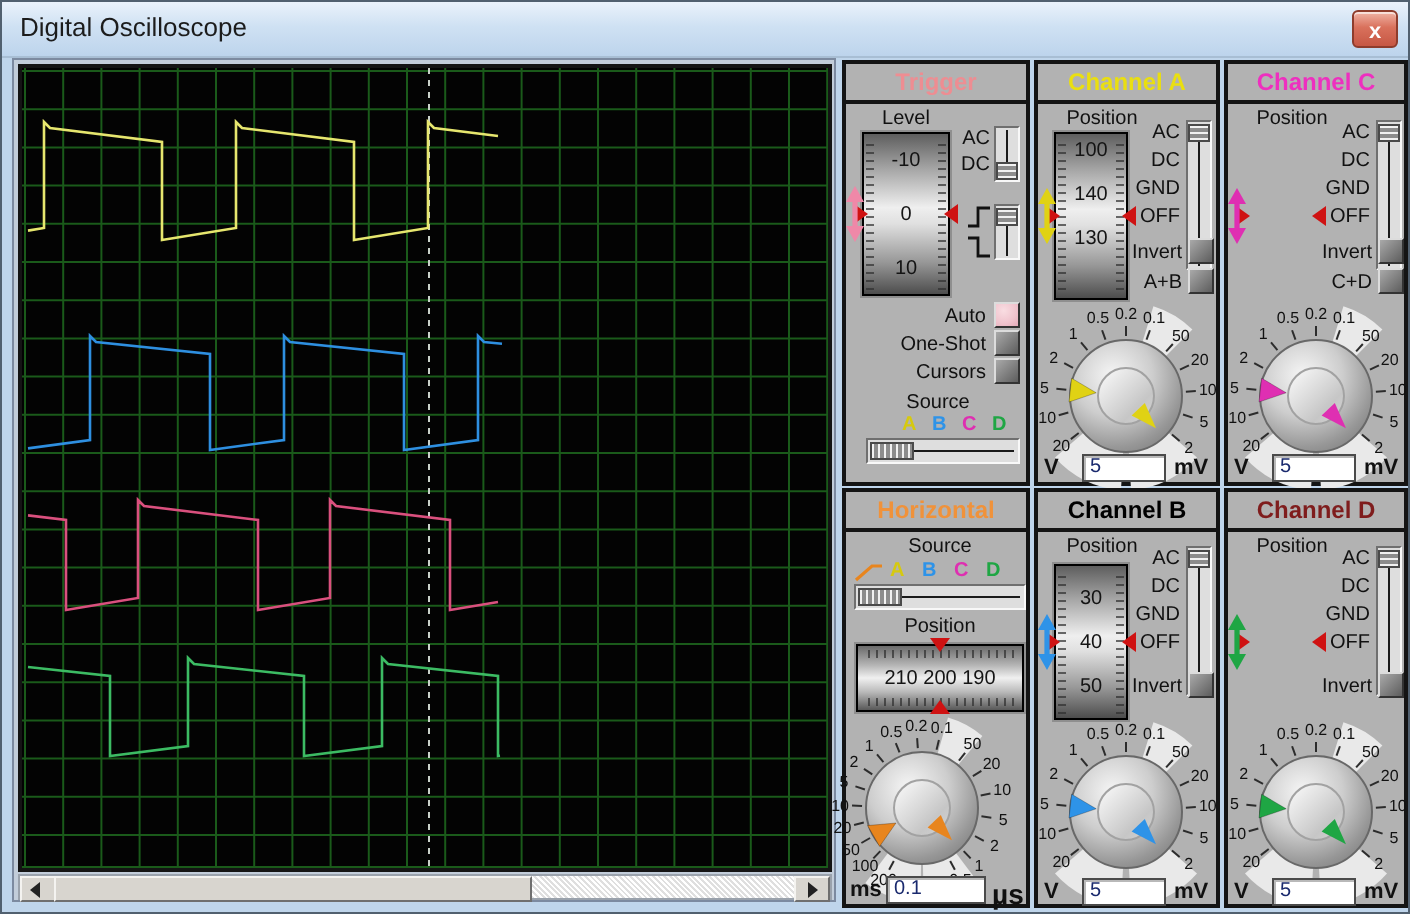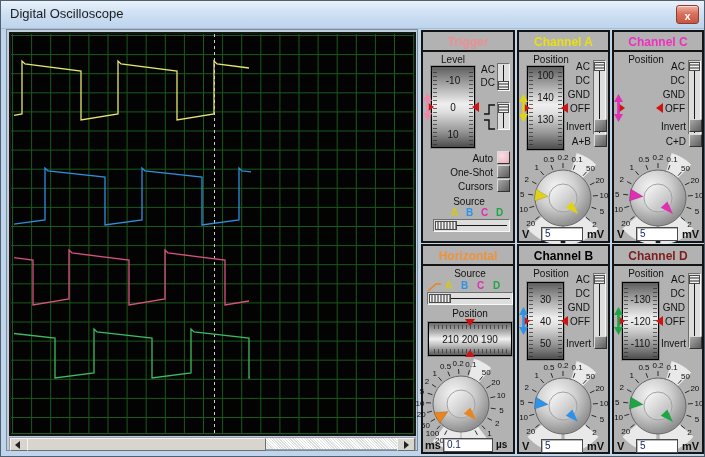--- a/index.html
+++ b/index.html
@@ -417,21 +417,21 @@
         <span class="klbl" style="left: 92.1041px; top: 43.4756px;">10</span>
         <span class="klbl" style="left: 92.601px; top: 57.7061px;">5</span>
         <span class="klbl" style="left: 88.2009px; top: 71.2483px;">2</span>
         <span class="klbl" style="left: 80.481px; top: 81.4929px;">1</span>
         <span class="klbl" style="left: 71.2483px; top: 88.2009px;">0.5</span>
       </div>
       <div class="vbox" style="left: 20px; top: 192px; width: 50px;">
         <span>0.1</span>
       </div>
       <span class="unit" style="left: 2px; top: 193px; width: 18px; font-size: 11px;">ms</span>
-      <span class="unit" style="left: 73px; top: 193px; width: 18px; font-size: 10px;">µs</span>
+      <span class="unit" style="left: 73px; top: 193px; width: 18px; font-size: 14px;">µs</span>
     </section>
   <section class="panel" id="p-chb" style="left:516px;top:243px;width:93px;height:210px;">
     <header class="phead"><span class="ptitle" style="color: #000000;">Channel B</span></header>
   <span class="lbl ctr" style="left: 2px; top: 22px; width: 60px;">Position</span>
       <div class="tape" style="left: 8px; top: 36px; width: 37px; height: 78px;">
         <div class="tickv" style="left: 1px;"></div>
         <div class="tickv" style="right: 1px;"></div>
         <span class="tnum" style="top: 11px;">30</span>
         <span class="tnum" style="top: 33px;">40</span>
         <span class="tnum" style="top: 55px;">50</span>
@@ -506,27 +506,20 @@
       </div>
       <div class="vbox" style="left: 22px; top: 193px; width: 42px;">
         <span>5</span>
       </div>
       <span class="unit" style="left: 3px; top: 194px; width: 16px; font-size: 11px;">V</span>
       <span class="unit" style="left: 68px; top: 194px; width: 22px; font-size: 11px;">mV</span>
     </section>
   <section class="panel" id="p-chd" style="left:611px;top:243px;width:92px;height:210px;">
     <header class="phead"><span class="ptitle" style="color: #7f1d1d;">Channel D</span></header>
   <span class="lbl ctr" style="left: 2px; top: 22px; width: 60px;">Position</span>
-      <div class="tape" style="left: 8px; top: 36px; width: 37px; height: 78px;">
-        <div class="tickv" style="left: 1px;"></div>
-        <div class="tickv" style="right: 1px;"></div>
-        <span class="tnum" style="top: 11px;">-130</span>
-        <span class="tnum" style="top: 33px;">-120</span>
-        <span class="tnum" style="top: 55px;">-110</span>
-      </div>
       <div class="rtri-r" style="left: 4px; top: 70px;"></div>
       <div class="rtri-l" style="left: 42px; top: 70px;"></div>
       <div class="dblarrow" style="left: 0px; top: 61px; width: 9px; height: 28px;"><svg width="9" height="28">
           <polygon points="4.5,0 9,8 0,8" fill="#1fa644"></polygon>
           <rect x="3.2" y="7" width="2.6" height="14" fill="#1fa644"></rect>
           <polygon points="4.5,28 9,20 0,20" fill="#1fa644"></polygon>
         </svg></div>
       <span class="lbl rgt" style="left: 38px; top: 28px; width: 33px;">AC</span>
       <span class="lbl rgt" style="left: 38px; top: 42px; width: 33px;">DC</span>
       <span class="lbl rgt" style="left: 38px; top: 56px; width: 33px;">GND</span>

